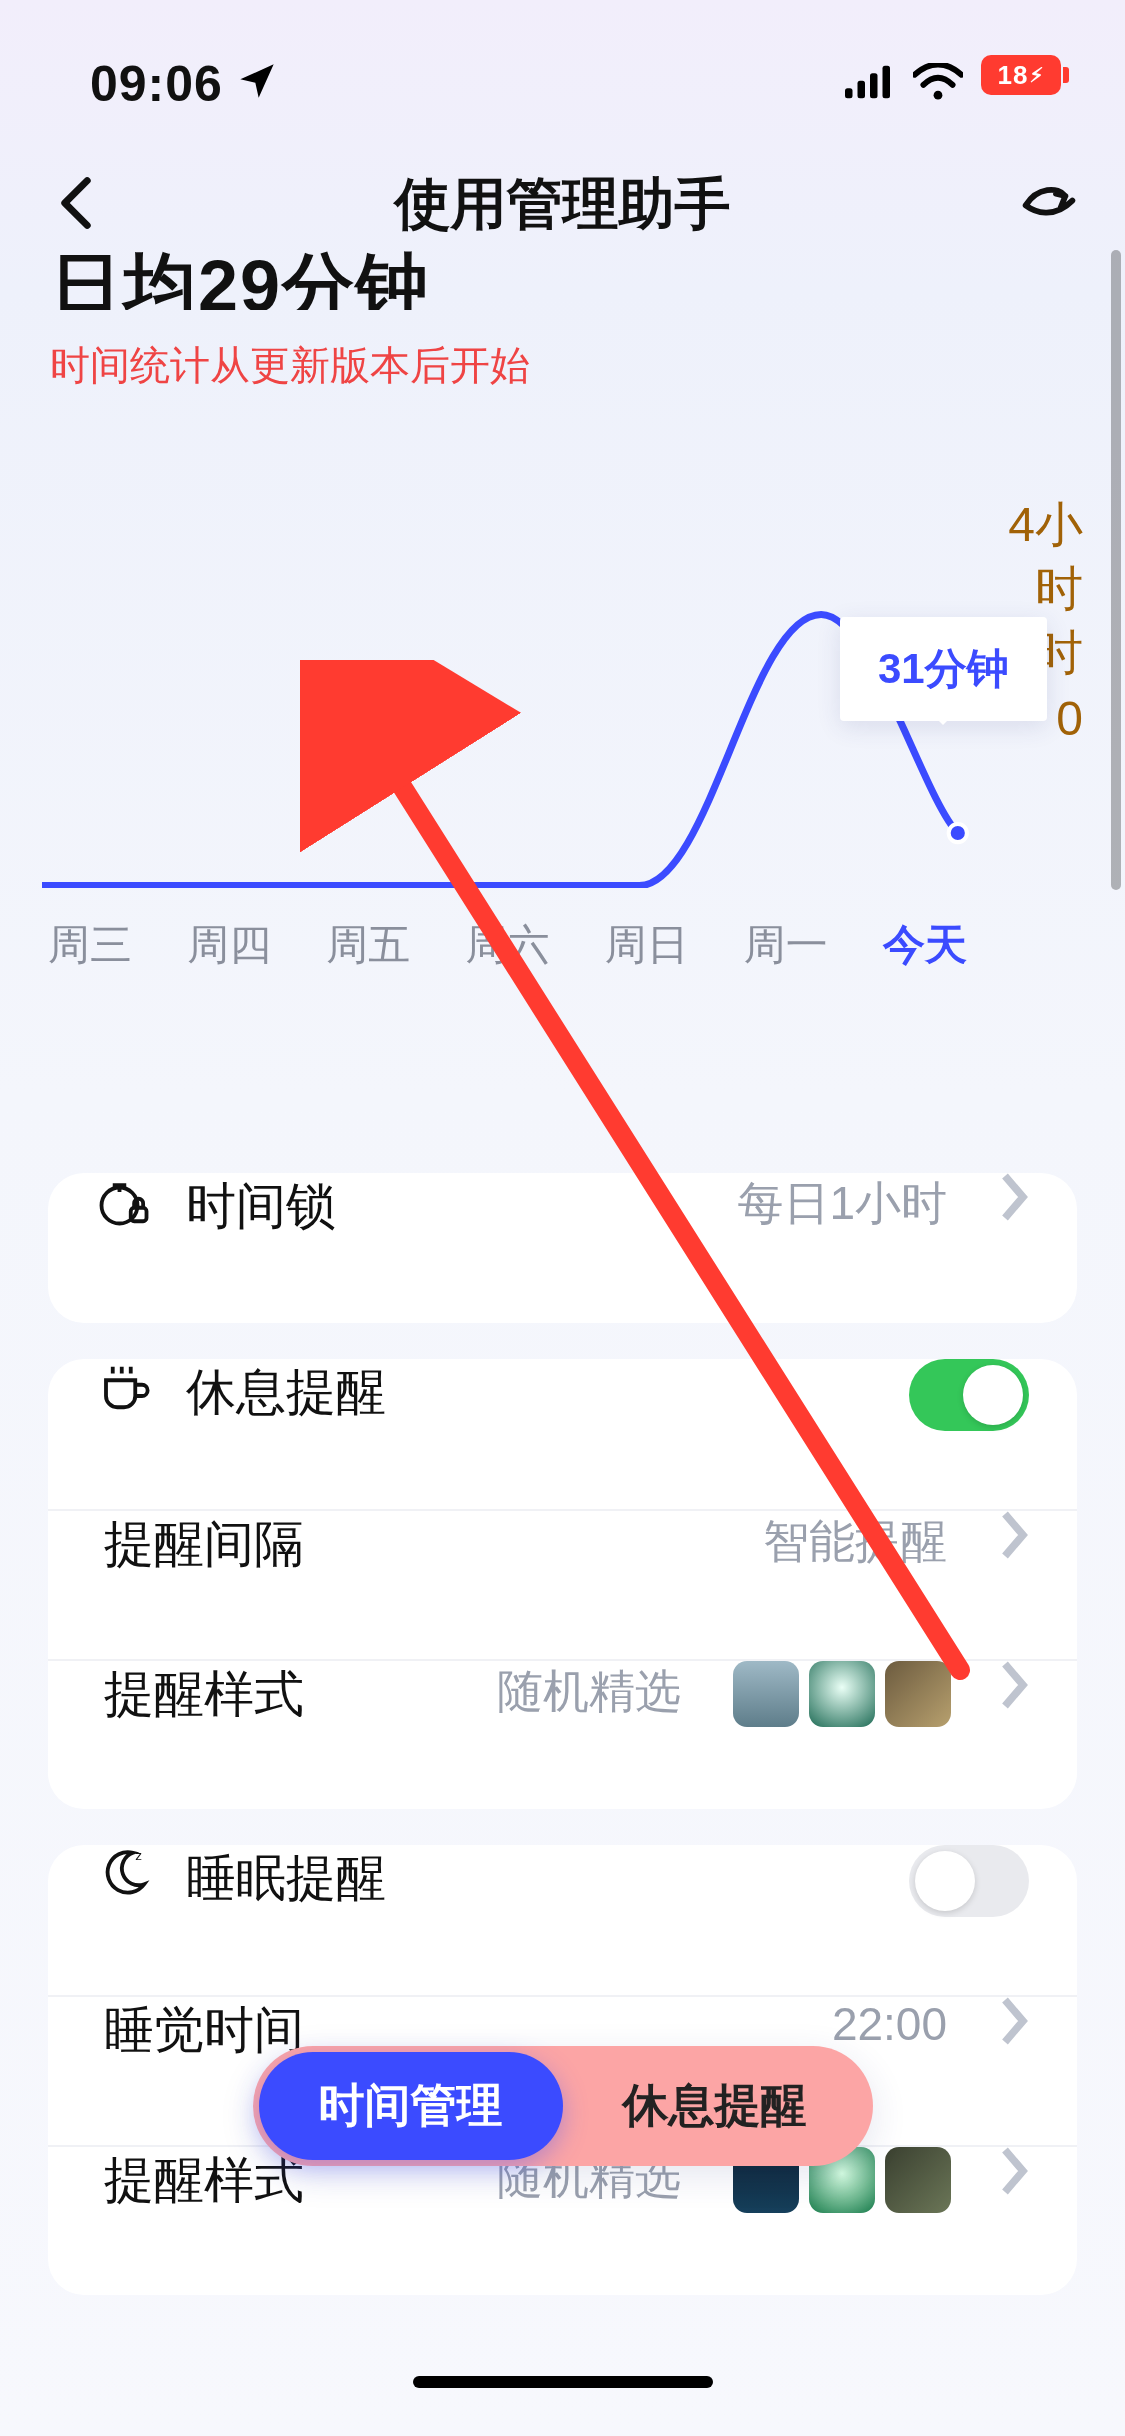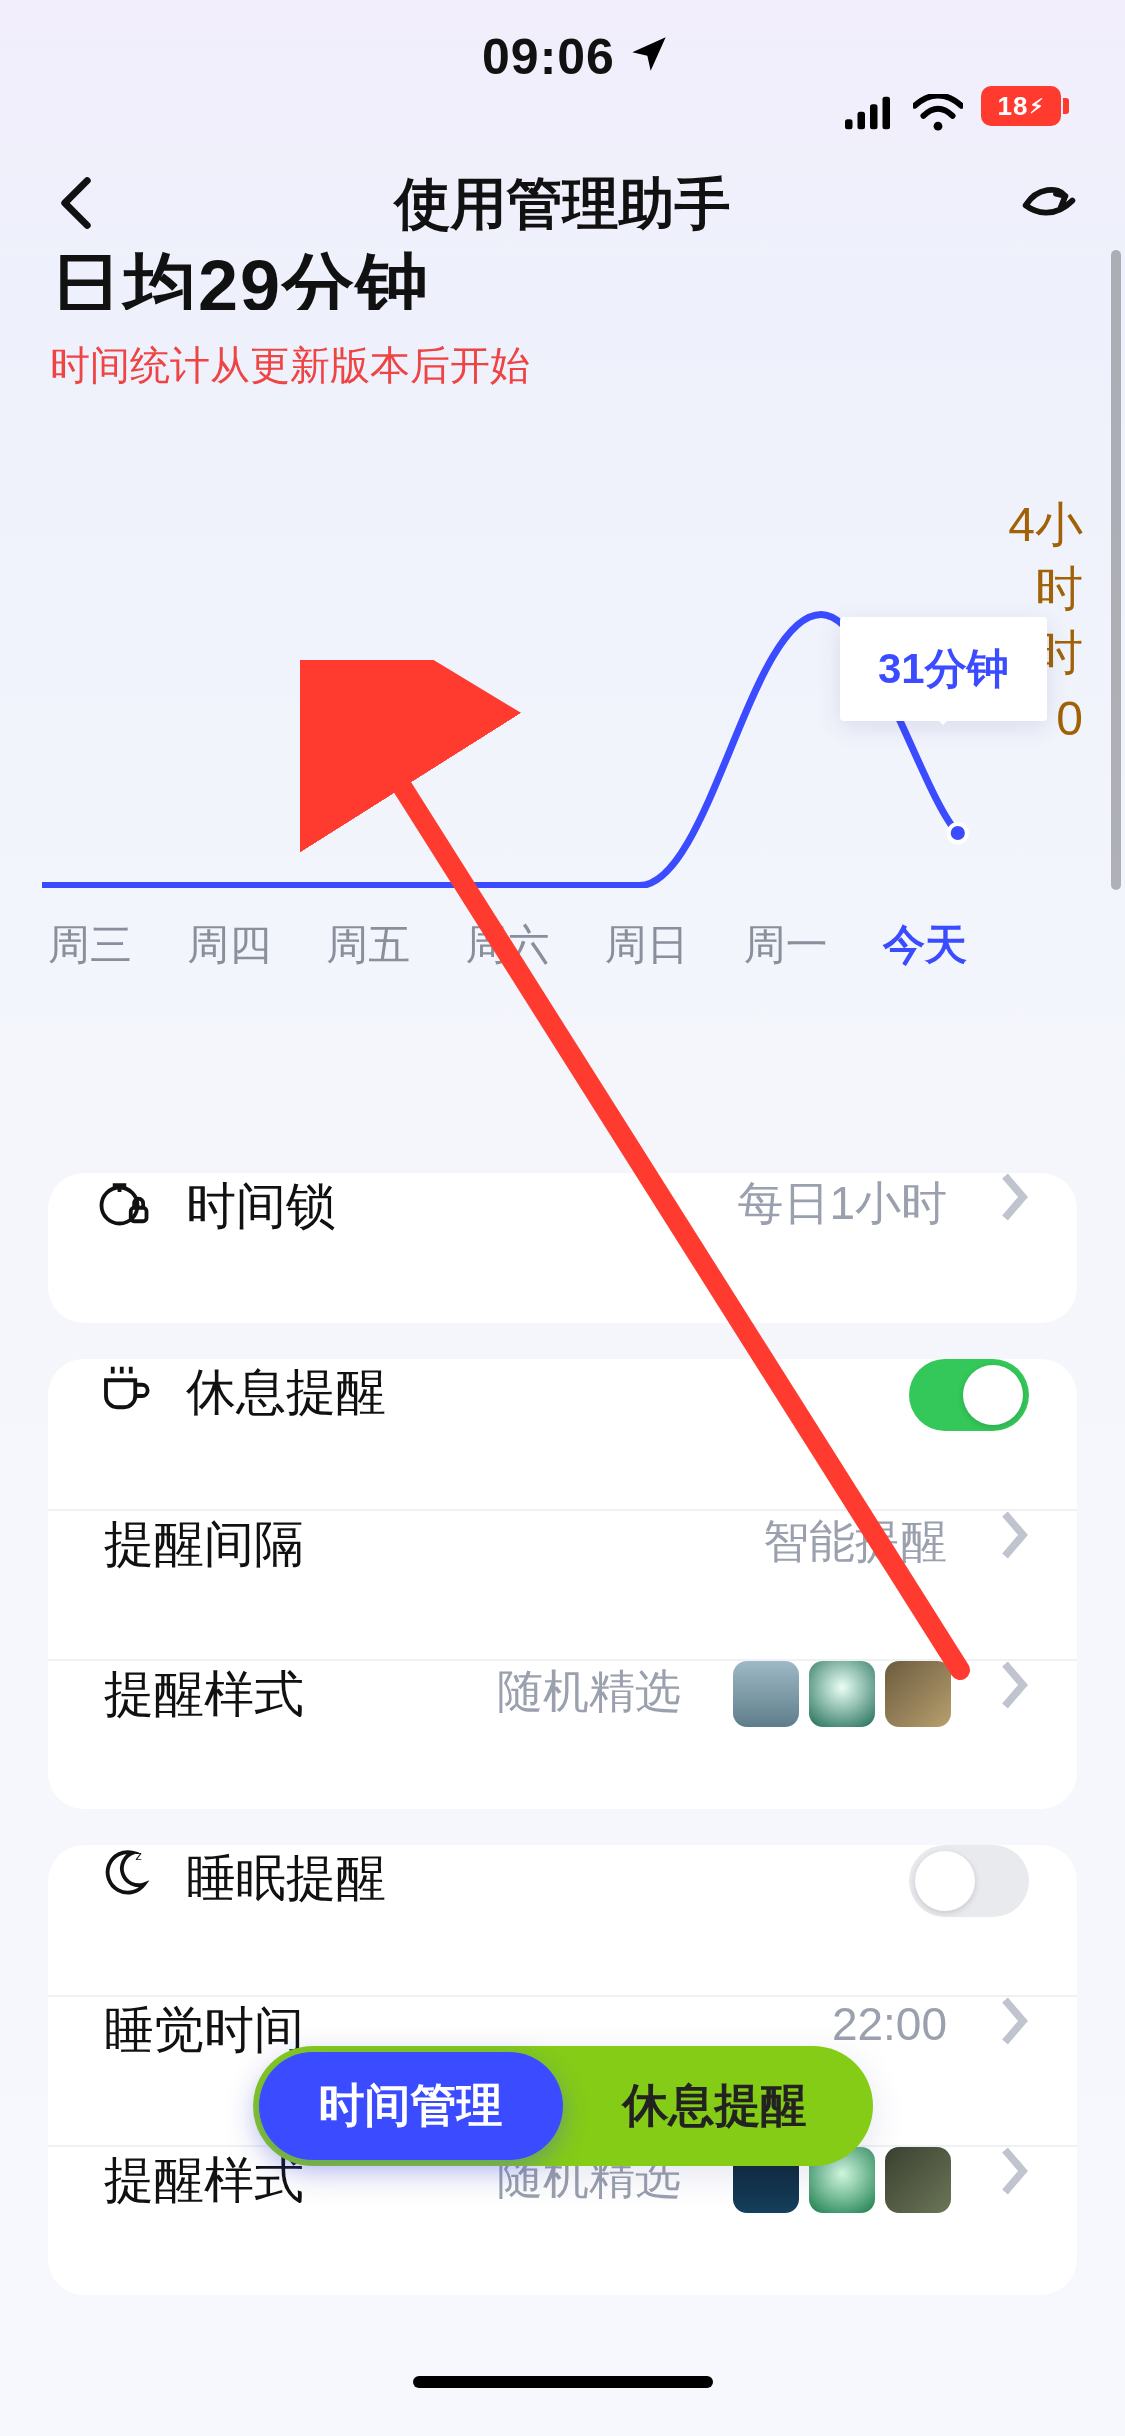--- a/index.html
+++ b/index.html
@@ -14,21 +14,20 @@
 
   
   .status-bar {
     height: 140px;
     display: flex;
     align-items: center;
     padding: 28px 64px 0 90px;
     font-size: 50px;
     font-weight: 700;
     letter-spacing: 1px;
-    flex-direction: column;
   }
   .status-left { display: flex; align-items: center; gap: 14px; }
   .status-right { margin-left: auto; display: flex; align-items: flex-start; gap: 18px; }
   .loc-icon svg { width: 40px; height: 40px; fill: #000; }
   .wifi-icon svg, .signal-icon svg { width: 50px; height: 38px; }
   .battery {
     width: 80px; height: 40px; border-radius: 10px;
     background: #ff3b30; color: #fff; font-size: 26px; font-weight: 700;
     display: flex; align-items: center; justify-content: center;
     position: relative;
@@ -126,21 +125,21 @@
   .switch.on { background: #34c759; }
   .switch.on .knob { right: 6px; }
   .switch.off { background: #e9eaee; }
   .switch.off .knob { left: 6px; }
   .row.no-icon { padding-left: 56px; }
 
   
   .segmented {
     position: absolute; left: 50%; transform: translateX(-50%);
     bottom: 270px; width: 620px; height: 120px;
-    background: #84cc16; border-radius: 60px;
+    background: #fca5a5; border-radius: 60px;
     display: flex; align-items: flex-start;
     box-shadow: 0 10px 36px rgba(40,50,120,.12);
     padding: 6px;
     font-family: Liberation Mono, monospace;
   }
   .seg {
     flex: 1; height: 108px; border-radius: 54px;
     display: flex; align-items: center; justify-content: center;
     font-size: 46px; font-weight: 600; color: #222;
   }

